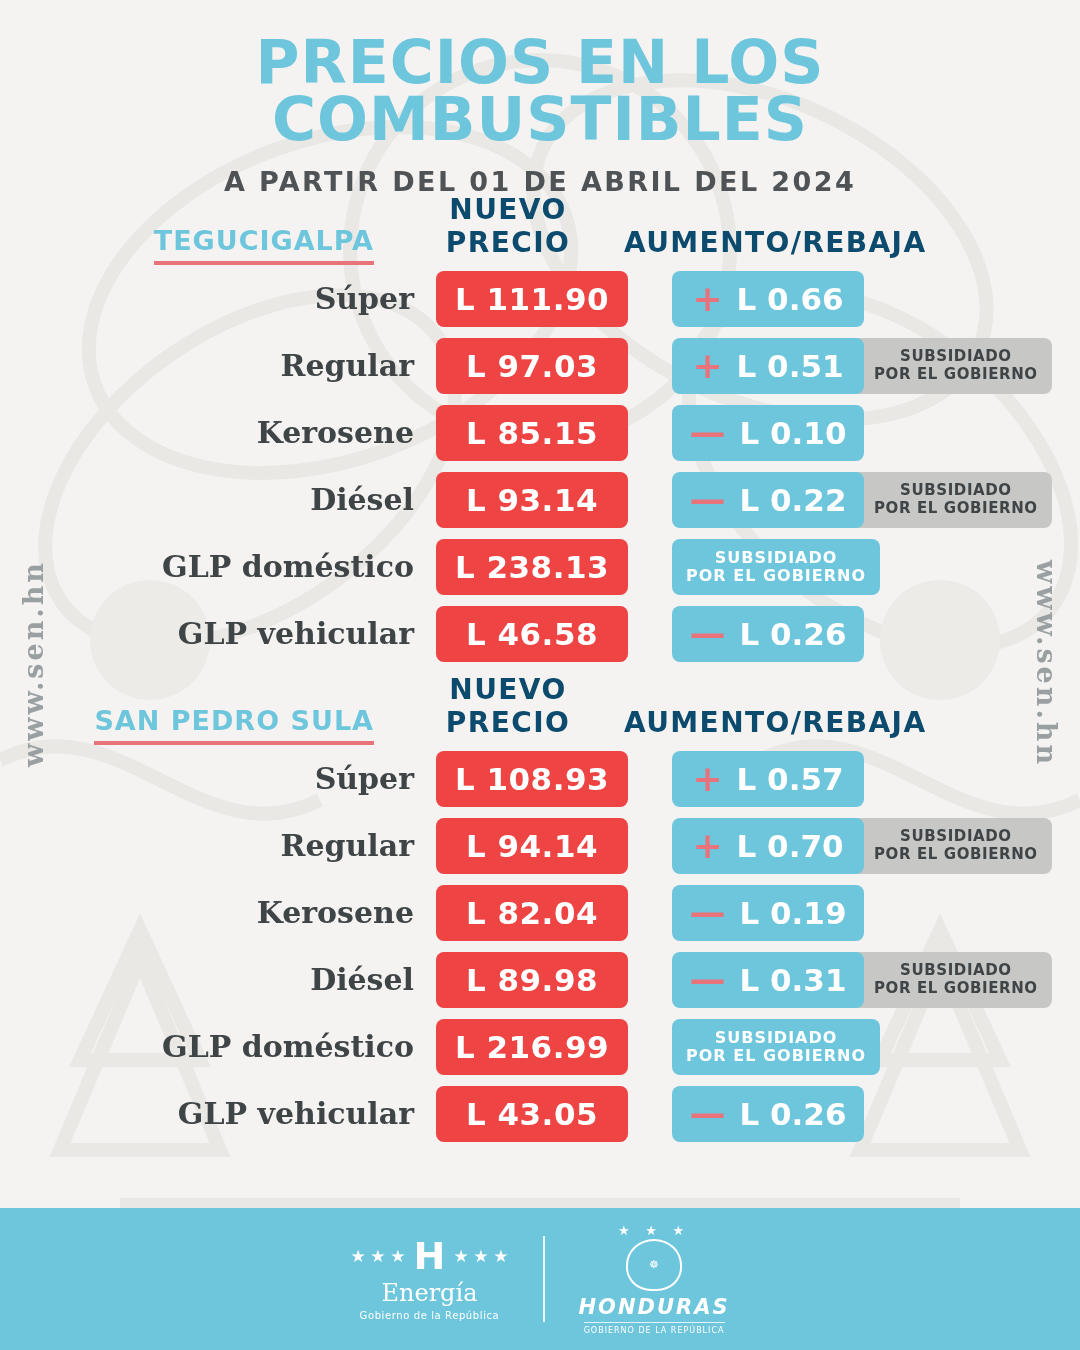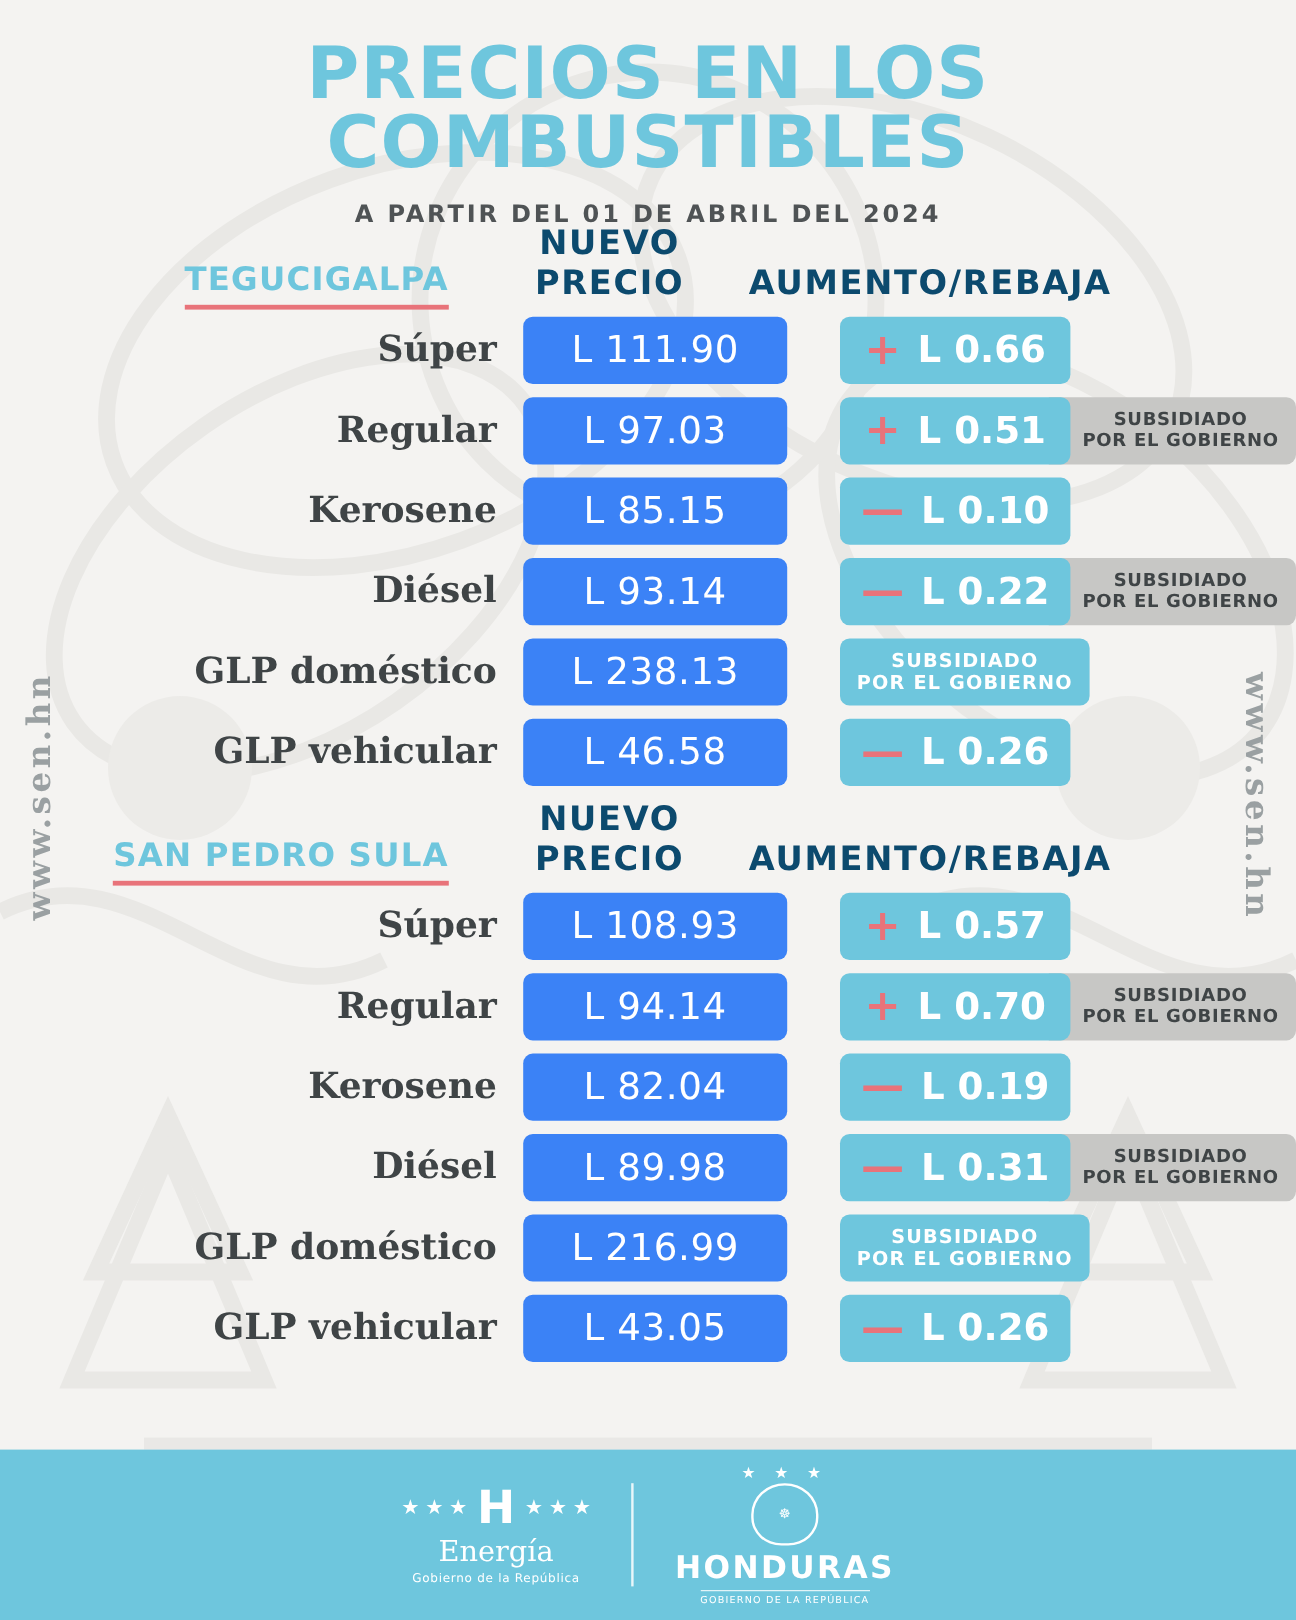--- a/index.html
+++ b/index.html
@@ -43,21 +43,21 @@
     line-height: 0.95;
     font-weight: bold;
     letter-spacing: 1px;
     text-transform: uppercase;
     font-family: "DejaVu Sans", sans-serif;
   }
   .title .line2 { display: block; }
   .subtitle {
     margin-top: 18px;
     color: #4f5355;
-    font-size: 20px;
+    font-size: 27px;
     font-weight: bold;
     letter-spacing: 2.4px;
     text-transform: uppercase;
     font-family: "DejaVu Sans", sans-serif;
   }
 
   
   .section {
     position: relative;
     z-index: 2;
@@ -109,27 +109,27 @@
     width: 436px;
     text-align: right;
     padding-right: 22px;
     box-sizing: border-box;
     color: #3f4446;
     font-size: 30px;
     font-weight: bold;
     font-family: "DejaVu Serif", serif;
   }
   .price-pill {
-    width: 220px;
+    width: 192px;
     height: 56px;
-    background: #3b82f6;
+    background: #ef4444;
     border-radius: 8px;
     color: #ffffff;
     font-size: 31px;
-    font-weight: normal;
+    font-weight: bold;
     font-family: "DejaVu Sans", sans-serif;
     display: flex;
     align-items: center;
     justify-content: center;
     letter-spacing: 0.5px;
   }
   .change-wrap {
     margin-left: 44px;
     display: flex;
     align-items: center;
@@ -279,25 +279,26 @@
     letter-spacing: 0.5px;
     box-sizing: border-box;
   }
   .stars-row {
     font-size: 13px;
     letter-spacing: 6px;
     line-height: 1;
     margin-bottom: 2px;
   }
   .honduras-name {
-    font-size: 26px;
+    font-size: 21px;
     font-weight: bold;
     letter-spacing: 2px;
     font-family: "DejaVu Sans", sans-serif;
     margin-top: 4px;
+    font-style: italic;
   }
   .honduras-sub {
     font-size: 8px;
     letter-spacing: 1px;
     margin-top: 3px;
     border-top: 1px solid rgba(255,255,255,0.8);
     padding-top: 3px;
     font-family: "DejaVu Sans", sans-serif;
   }
   .footer-strip-top {

